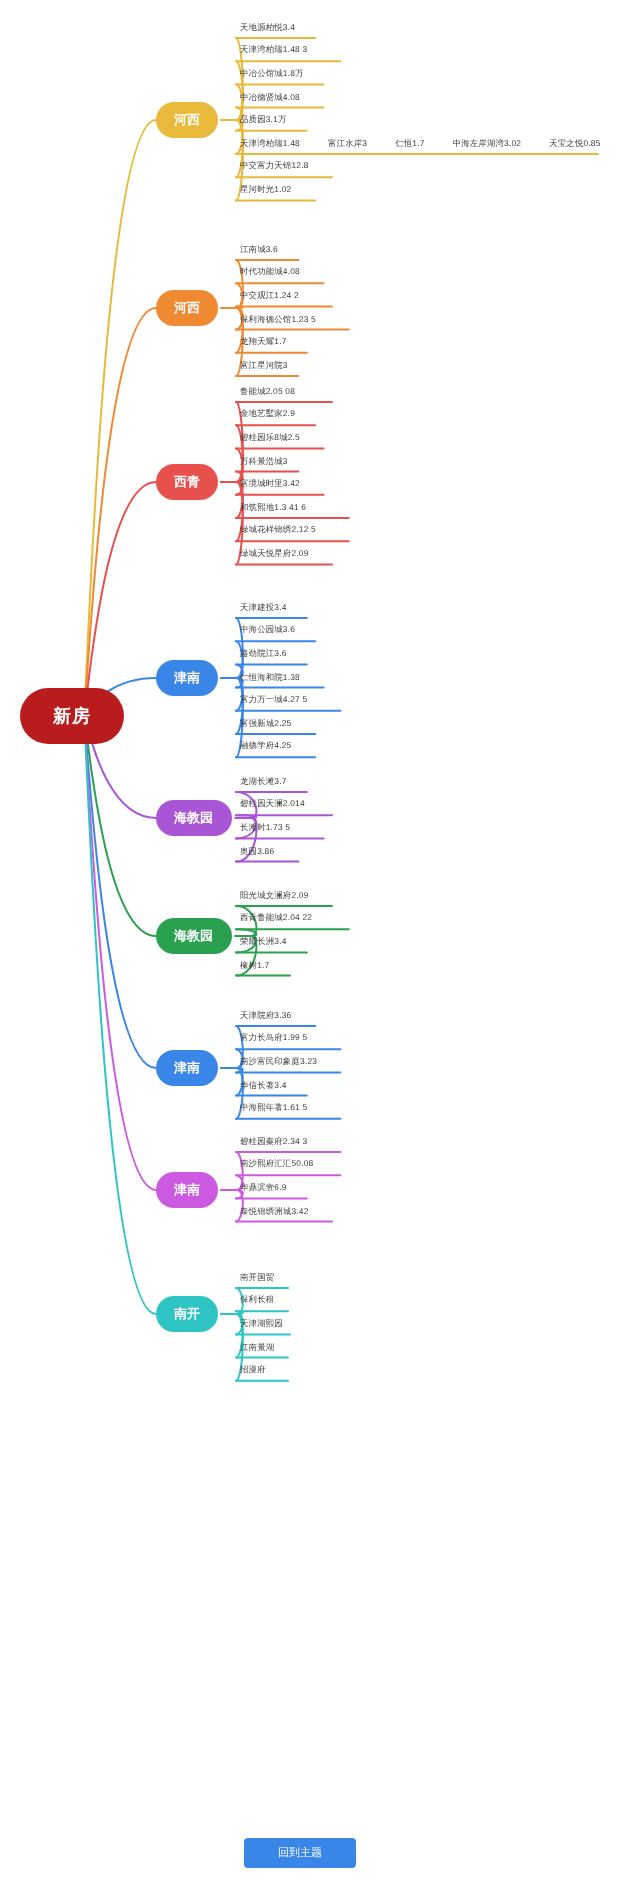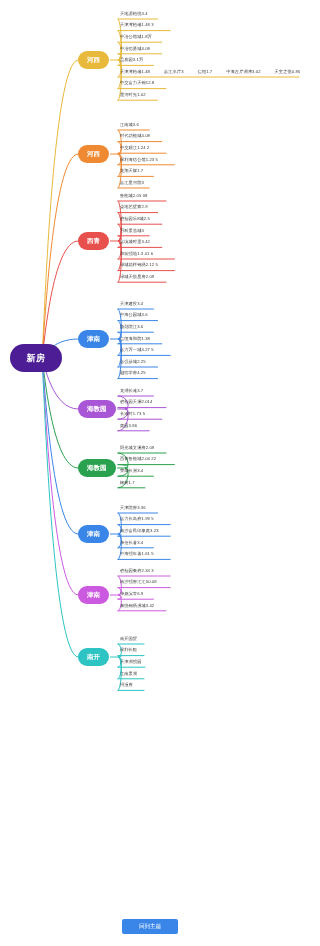--- a/index.html
+++ b/index.html
@@ -413,21 +413,21 @@
         </div>
         <div class="leaf" style="left: 119px; top: 657.2px;">
           <span class="lf-text">天津湖熙园</span>
         </div>
         <div class="leaf" style="left: 119px; top: 668.8px;">
           <span class="lf-text">江南景湖</span>
         </div>
         <div class="leaf" style="left: 119px; top: 680.4px;">
           <span class="lf-text">招漫府</span>
         </div>
-        <div class="root-node" style="left: 10px; top: 344px; background: #4c1d95; text-align: right;">
+        <div class="root-node" style="left: 10px; top: 344px; background: #b91c1c; text-align: right;">
           <span>新房</span>
         </div>
       </div>
   </div>
 
   <div class="bottom-bar">
     <button class="btn-primary">回到主题</button>
   </div>
 </div>
 

